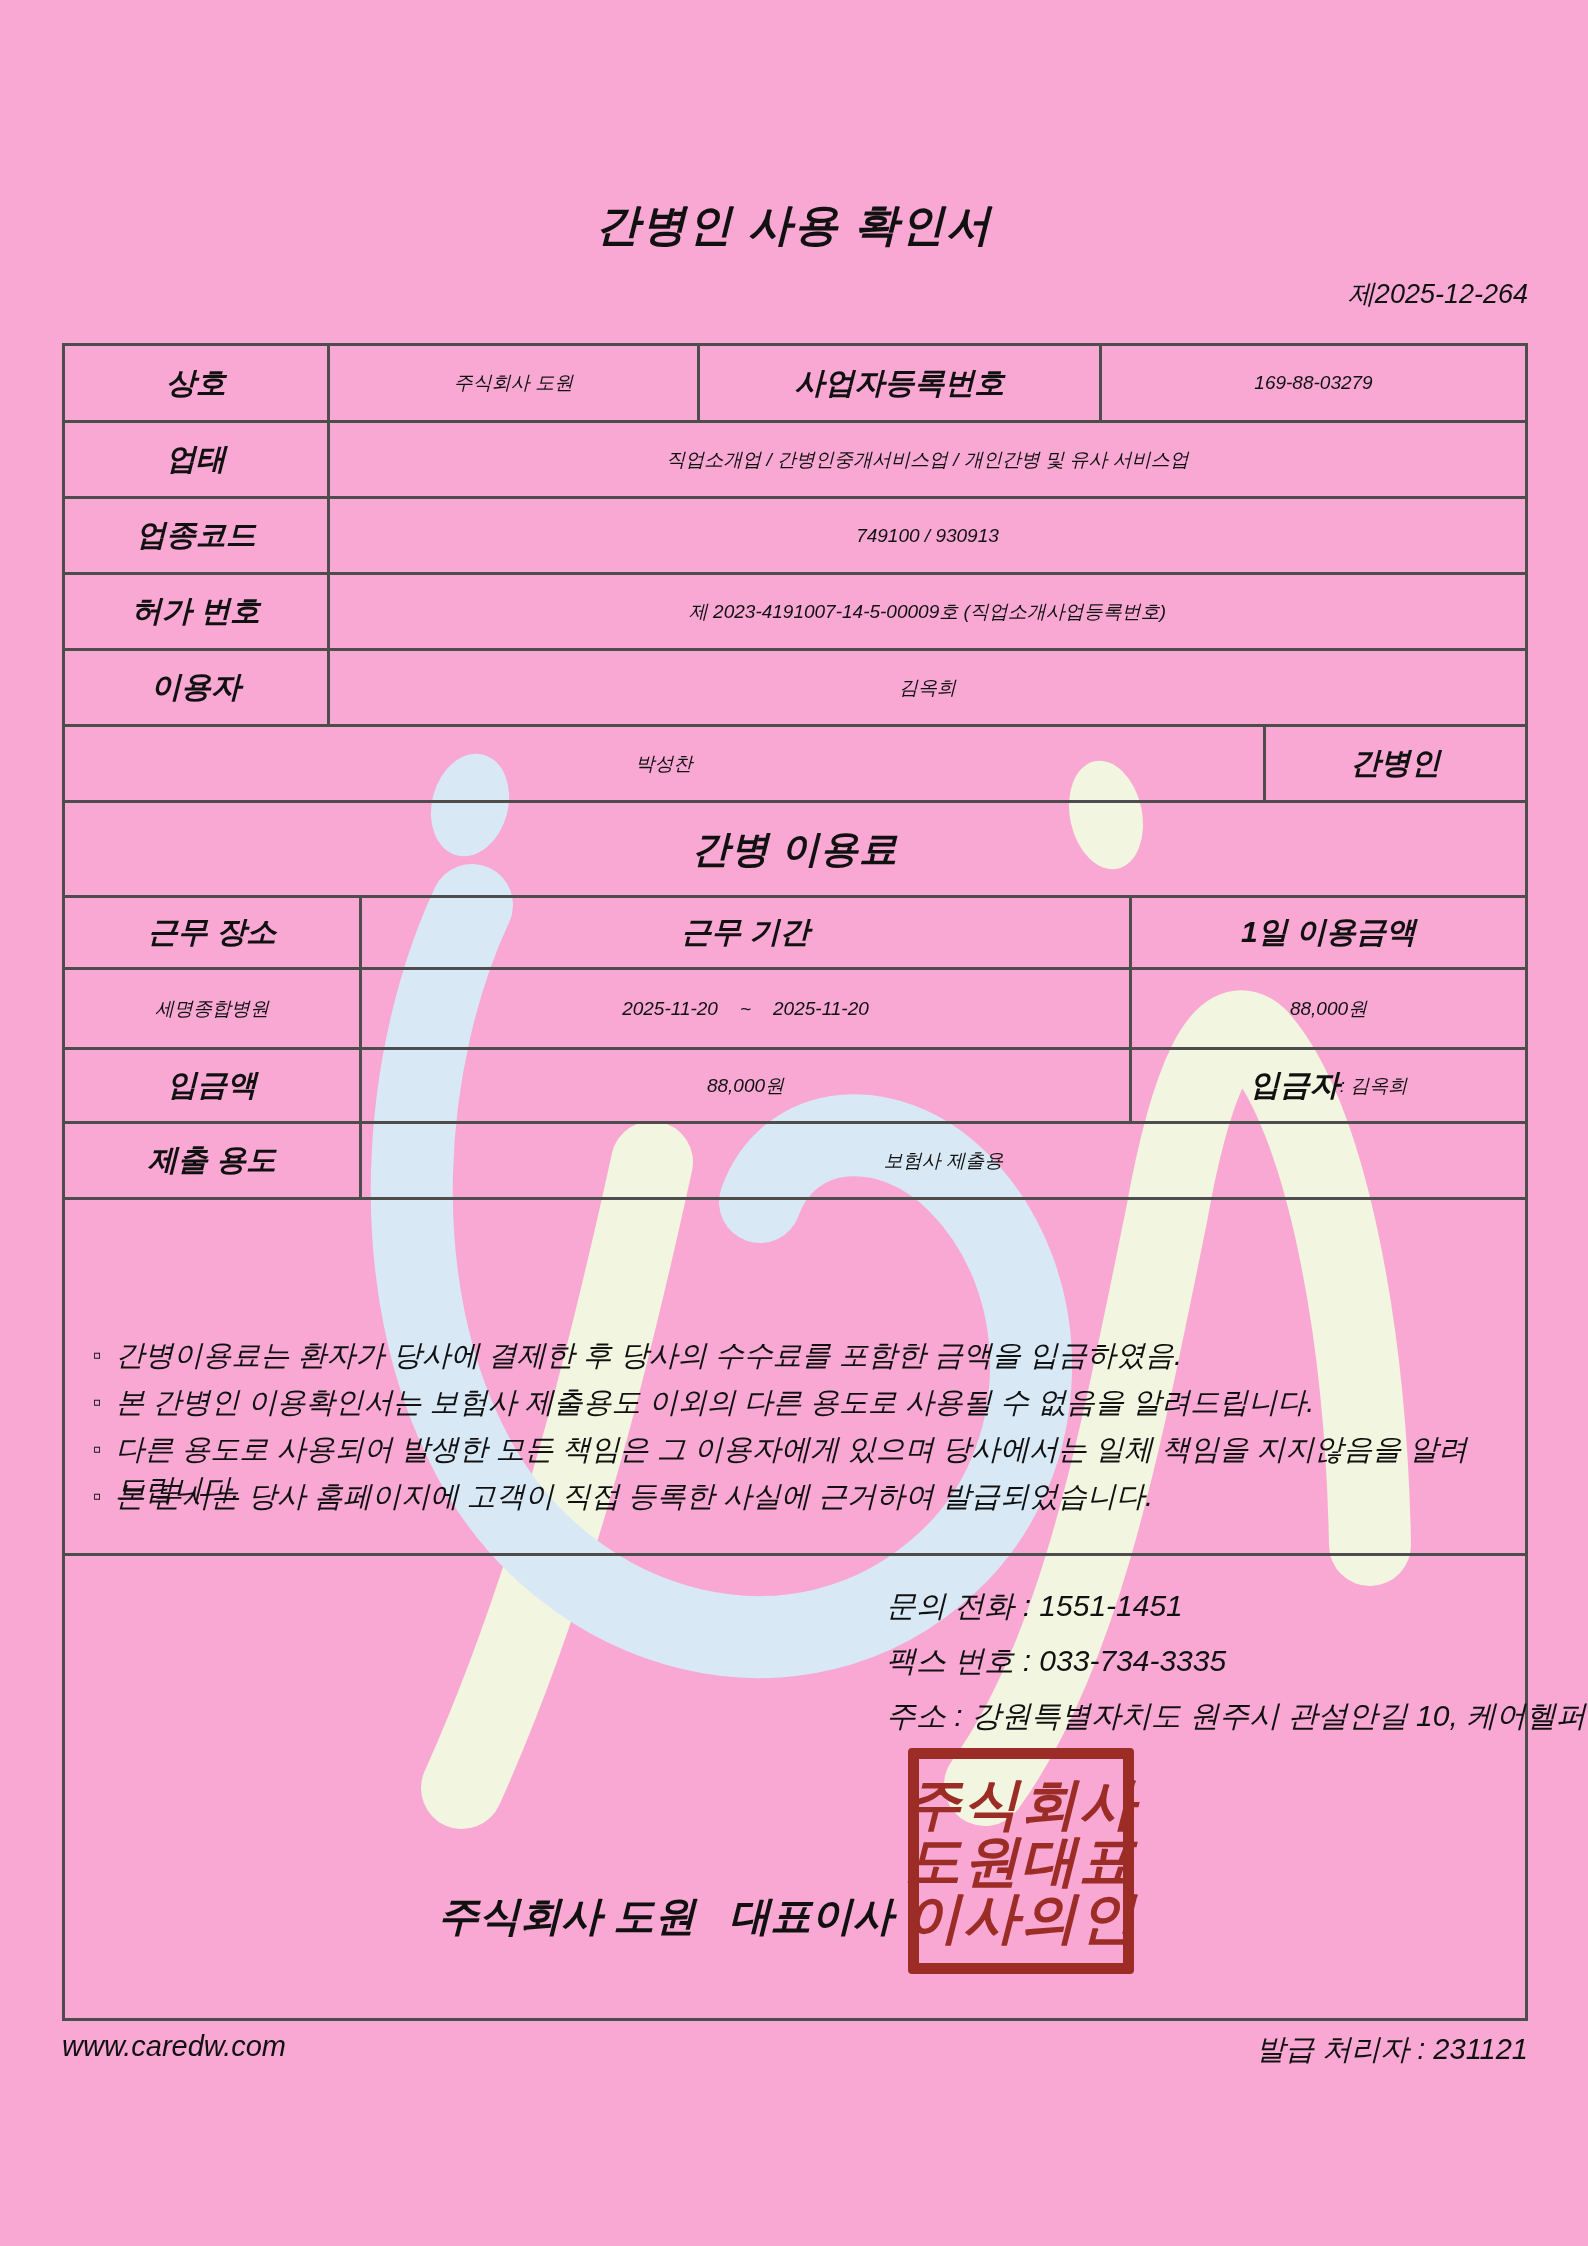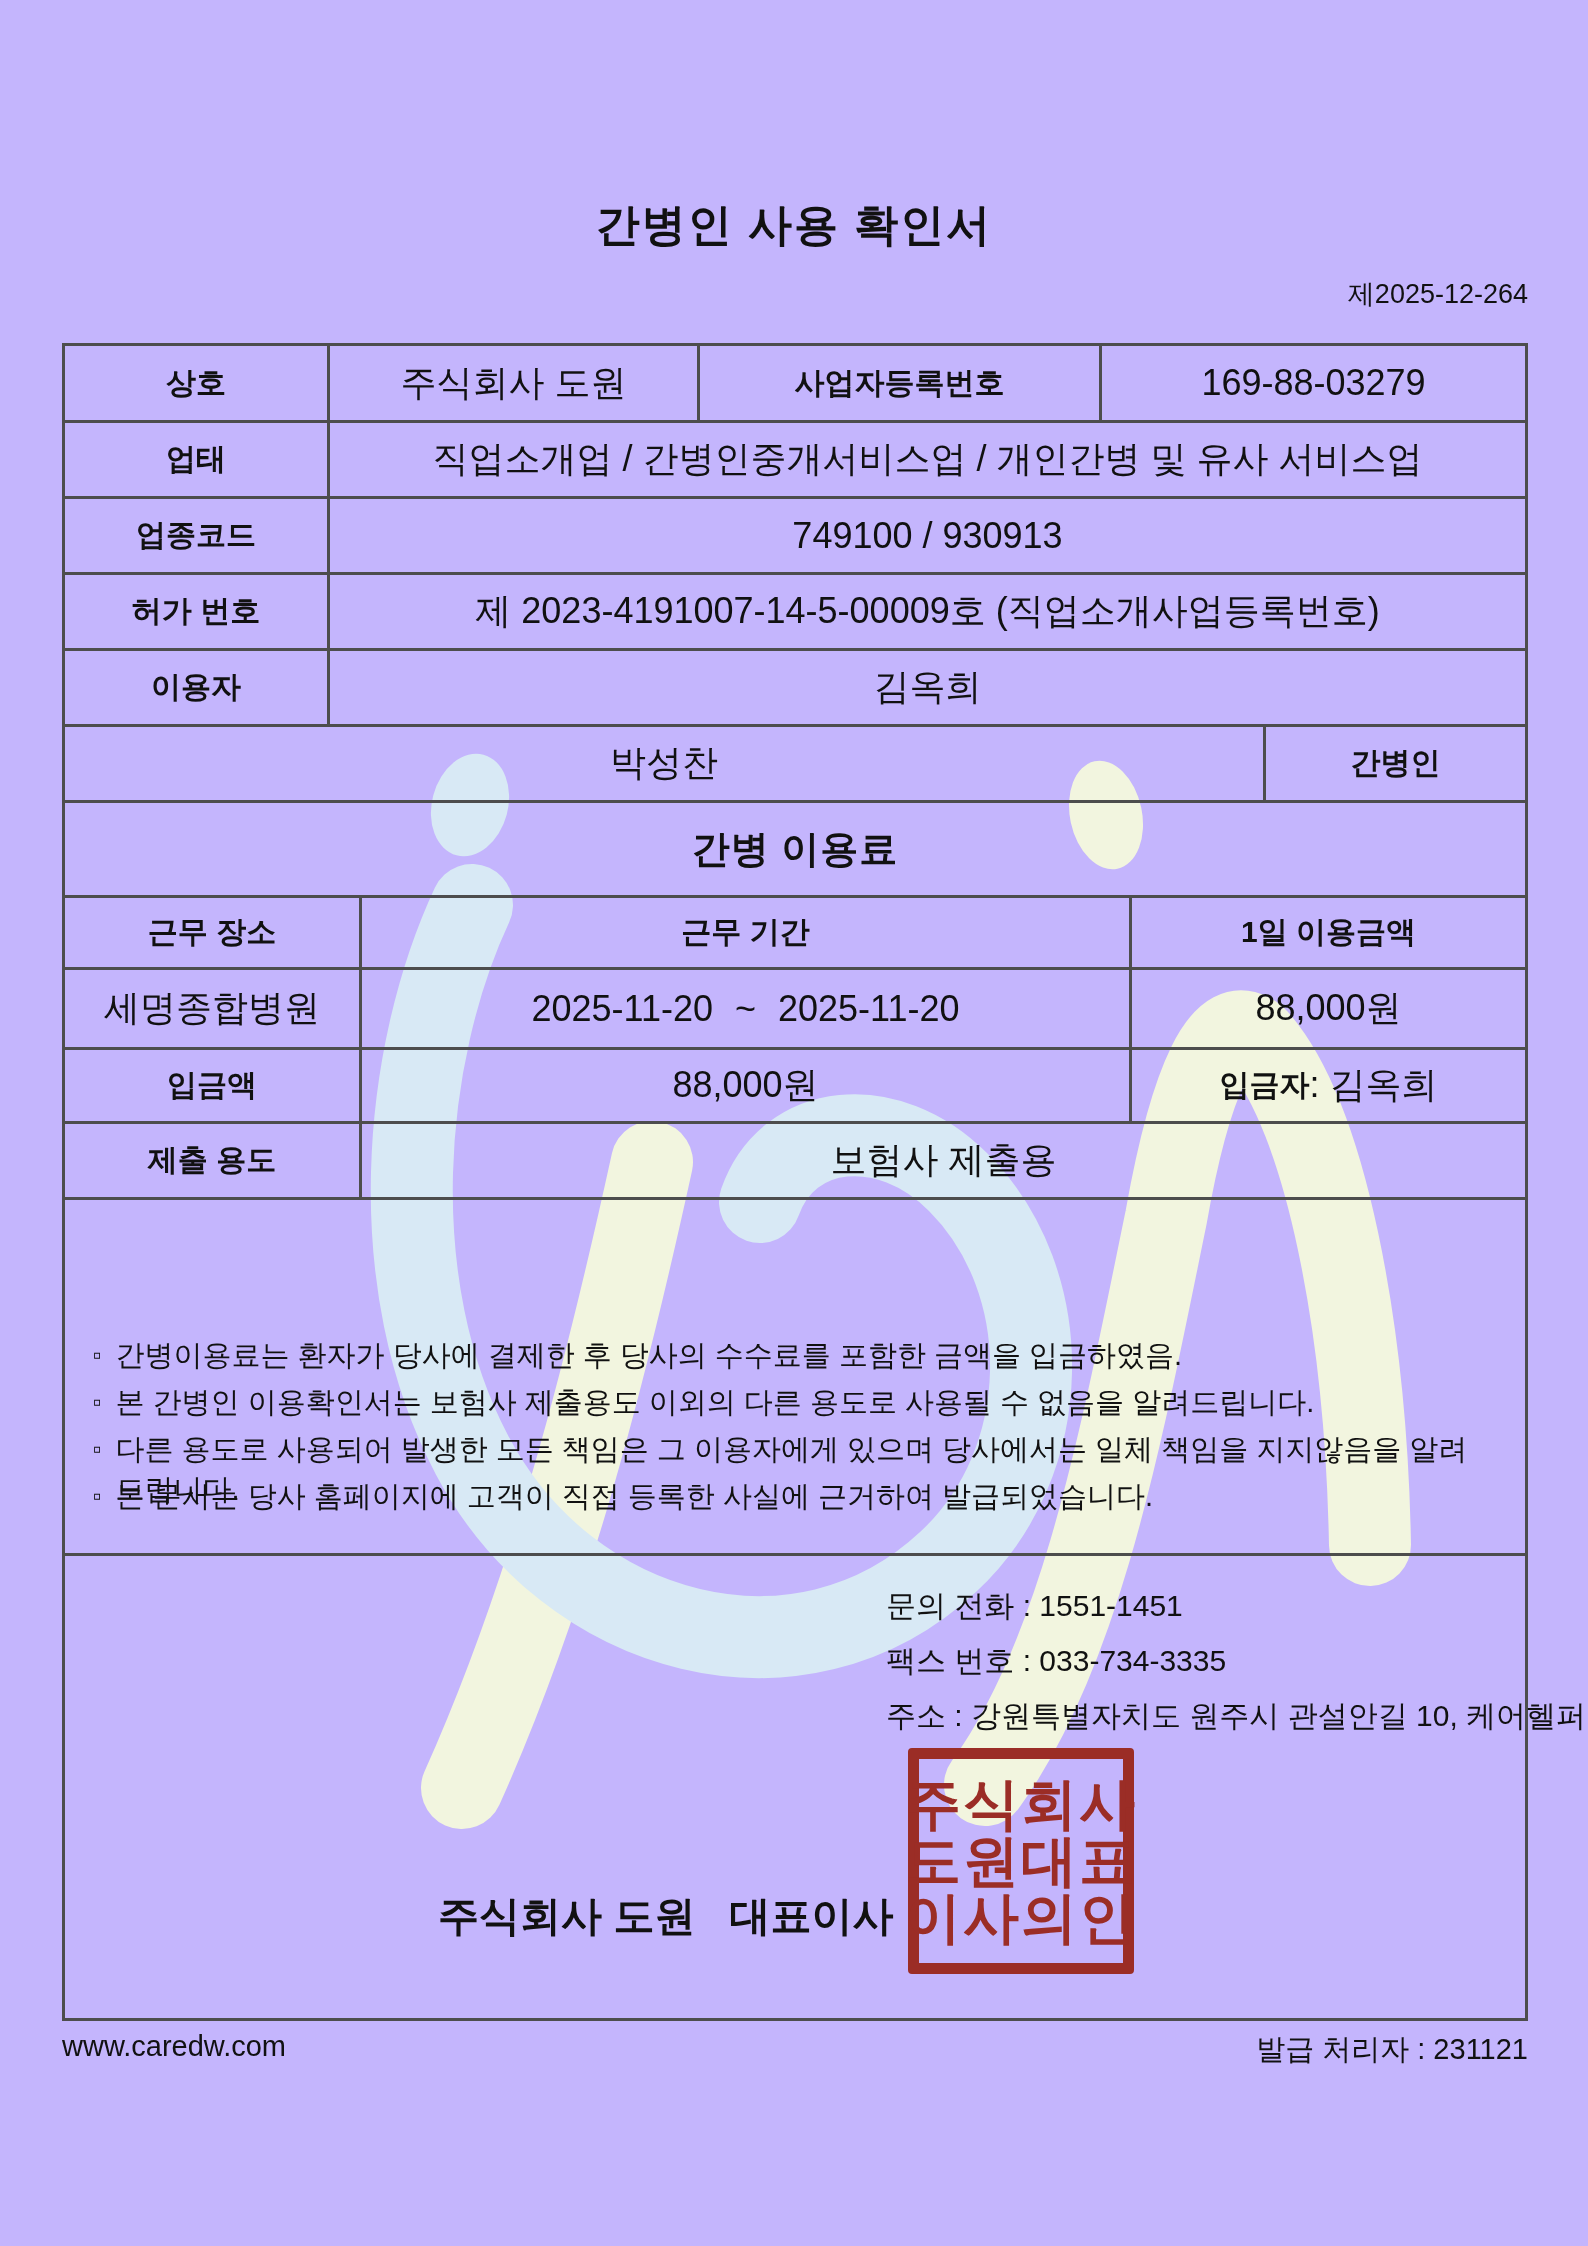--- a/index.html
+++ b/index.html
@@ -1,35 +1,35 @@
 <!DOCTYPE html>
 <html><head>
 <meta charset="utf-8">
 <style>
   html,body{margin:0;padding:0;background:#ffffff;}
   .page{
-    position:relative;width:1588px;height:2246px;background:#c4b5fd;overflow:hidden;
-    font-family:"Liberation Sans","DejaVu Sans",sans-serif;color:#111;
+    position:relative;width:1588px;height:2246px;background:#f9a8d4;overflow:hidden;
+    font-family:"Liberation Sans","DejaVu Sans",sans-serif;color:#111;font-style:italic;
   }
   .watermark{position:absolute;left:0;top:0;width:1588px;height:2246px;}
   .content{position:absolute;left:0;top:0;width:1588px;height:2246px;}
 
   .doc-title{position:absolute;left:0;top:196px;width:1588px;text-align:center;
     font-size:44px;font-weight:bold;letter-spacing:2px;}
   .doc-no{position:absolute;right:60px;top:276px;font-size:27px;}
 
   .tbl{position:absolute;left:62px;top:343px;width:1466px;box-sizing:border-box;
     border:3px solid #4d4d4d;}
   .row{display:flex;border-top:3px solid #4d4d4d;box-sizing:border-box;}
   .row:first-child{border-top:none;}
   .cell{box-sizing:border-box;border-left:3px solid #4d4d4d;display:flex;
     align-items:center;justify-content:center;background:transparent;}
   .cell:first-child{border-left:none;}
   .lbl{font-size:30px;font-weight:bold;}
-  .val{font-size:36px;text-align:center;}
+  .val{font-size:19px;text-align:center;}
   .h74{height:74px}.h76{height:76px}.h95{height:95px}.h72{height:72px}
   .h80{height:80px}.h356{height:356px}.h465{height:465px}
   .w298{width:262px}.w370{width:370px}.w402{width:402px}.w294{width:294px}.w770{width:770px}
   .grow{flex:1;}
   .section-title{font-size:38px;font-weight:bold;letter-spacing:1px;}
   .tilde{margin:0 22px;}
 
   .notes-cell{display:block;padding:136px 30px 0 24px;}
   .note-line{display:flex;align-items:flex-start;height:47px;font-size:29px;}
   .note-bullet{font-size:24px;line-height:38px;margin:0 14px 0 4px;}

